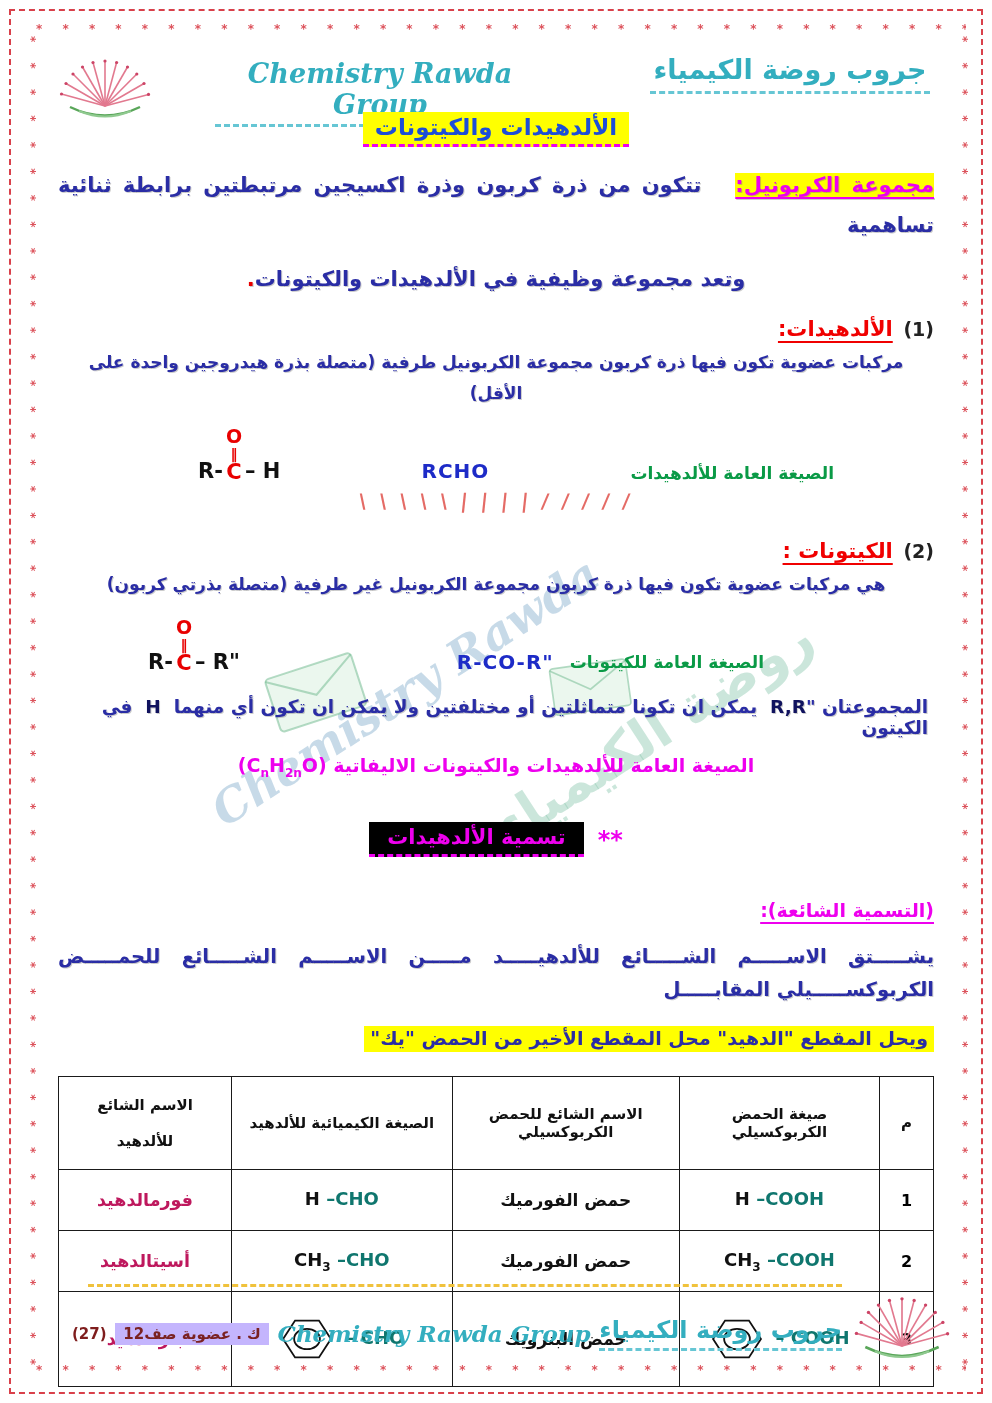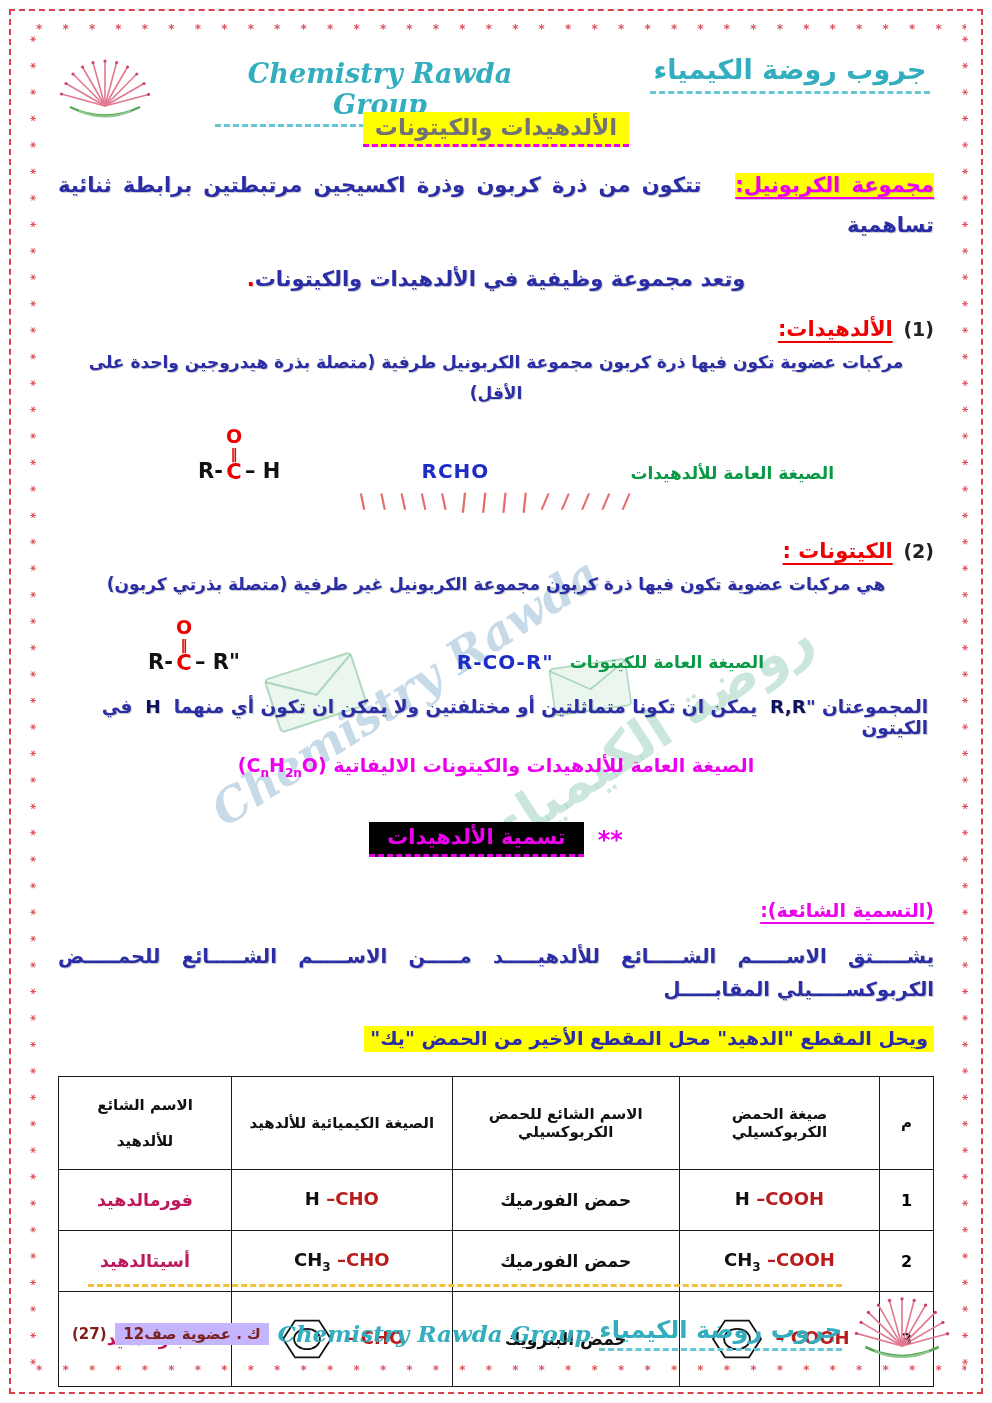--- a/index.html
+++ b/index.html
@@ -23,21 +23,21 @@
   .d2{left:540px;top:650px;transform:rotate(-8deg) scale(.85);}
 
   .content{position:absolute;inset:0;z-index:1;}
 
   
   .logo-tl{position:absolute;left:55px;top:44px;}
   .logo-br{position:absolute;right:35px;bottom:34px;}
   .brand-en{position:absolute;left:215px;top:58px;width:330px;text-align:center;font-family:"DejaVu Serif",serif;font-style:italic;font-weight:bold;font-size:27px;color:#33aebf;border-bottom:3px dashed #66c6d4;padding-bottom:4px;}
   .brand-ar{position:absolute;right:62px;top:54px;width:280px;text-align:center;font-size:27px;font-weight:bold;color:#33aebf;border-bottom:3px dashed #66c6d4;padding-bottom:6px;}
   .main-title-wrap{position:absolute;top:112px;left:0;right:0;text-align:center;}
-  .main-title{display:inline-block;background:#ffff00;color:#737373;font-weight:bold;font-size:23px;padding:2px 12px 4px;border-bottom:3px dashed #ee00ee;}
+  .main-title{display:inline-block;background:#ffff00;color:#1d4ed8;font-weight:bold;font-size:23px;padding:2px 12px 4px;border-bottom:3px dashed #ee00ee;}
 
   
   .body-flow{position:absolute;top:158px;left:58px;right:58px;direction:rtl;}
   .blue{color:#2a2da5;}
   .emboss{text-shadow:1px 1px 0 rgba(110,110,110,.35);}
   .intro{font-size:21px;font-weight:bold;line-height:1.9;text-align:justify;margin-top:8px;}
   .intro-label{background:#ffff00;color:#ee00ee;text-decoration:underline;text-underline-offset:5px;text-decoration-thickness:2px;}
   .intro-line2{font-size:21px;font-weight:bold;text-align:center;margin-top:4px;}
   .red-dot{color:#e80000;}
 
@@ -80,21 +80,21 @@
   .names-table th{font-size:15px;font-weight:bold;color:#111;padding:10px 6px;height:72px;}
   .col-num{width:42px;}
   .col-acidf{width:190px;}
   .col-acidn{width:218px;}
   .col-aldf{width:212px;}
   .col-aldn{width:162px;}
   .names-table td{padding:8px 6px;}
   .cell-num{font-size:16px;font-weight:bold;}
   .cell-formula{direction:ltr;font-weight:bold;font-size:18px;color:#111;}
   .cell-formula sub{font-size:12px;}
-  .redchem{color:#b91c1c;}
+  .redchem{color:#0f766e;}
   .cell-name{font-size:17px;font-weight:bold;color:#111;}
   .cell-aldname{font-size:17.5px;font-weight:bold;color:#be185d;}
   .benzene{vertical-align:middle;margin-right:4px;}
   .row-tall td{height:78px;}
   .row-std td{height:44px;}
 
   
   .footer-dash{position:absolute;left:88px;right:150px;bottom:116px;border-top:3px dashed #f0c23c;}
   .footer{position:absolute;left:72px;right:150px;bottom:52px;display:flex;direction:ltr;align-items:center;justify-content:space-between;}
   .f-page{font-size:15px;font-weight:bold;color:#7f1d1d;}

